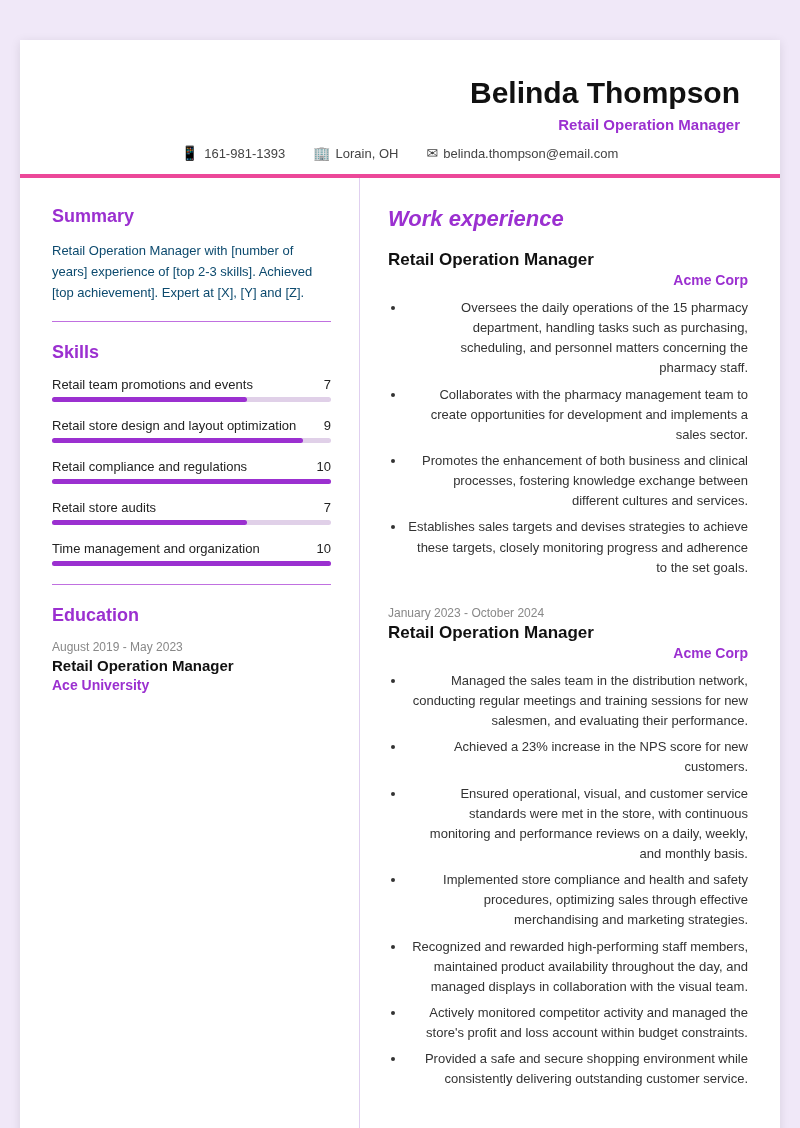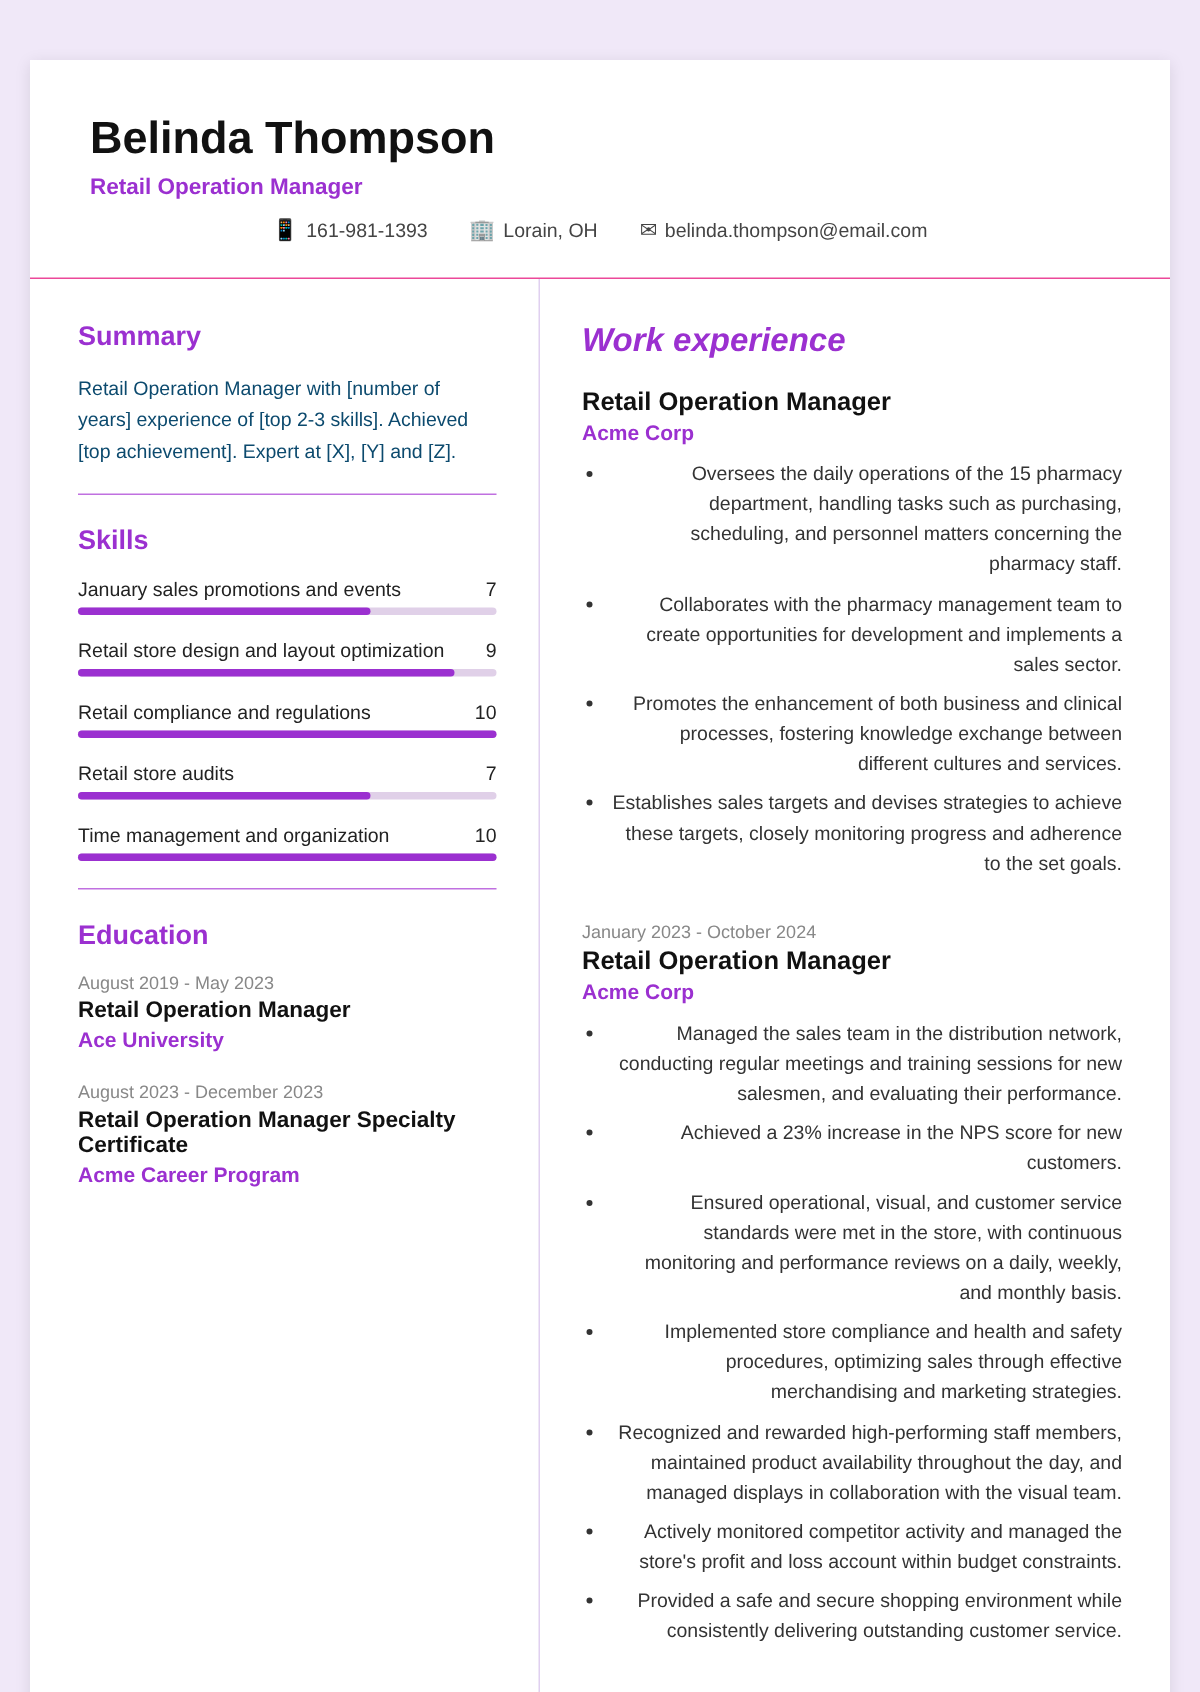--- a/index.html
+++ b/index.html
@@ -12,23 +12,23 @@
       align-items: flex-start;
       padding: 40px 0;
     }
     .resume-container {
       background: #fff;
       width: 760px;
       min-height: 1040px;
       box-shadow: 0 2px 10px rgba(0,0,0,0.1);
     }
     .header-section {
-      text-align: left;
-      padding: 36px 40px 24px;
-      border-bottom: 1px solid #ec4899;
+      text-align: right;
+      padding: 36px 40px 13px;
+      border-bottom: 4px solid #ec4899;
     }
     .header-name {
       font-size: 30px;
       font-weight: bold;
       color: #111;
       margin-bottom: 6px;
     }
     .header-title {
       font-size: 15px;
       color: #9b30d0;
@@ -140,20 +140,21 @@
       font-size: 17px;
       font-weight: bold;
       color: #111;
       margin-bottom: 2px;
     }
     .work-company {
       font-size: 14px;
       color: #9b30d0;
       font-weight: bold;
       margin-bottom: 10px;
+      text-align: right;
     }
     .work-bullets {
       list-style: disc;
       padding-left: 18px;
       text-align: right;
     }
     .work-bullets li {
       font-size: 13px;
       color: #333;
       line-height: 1.55;
@@ -196,21 +197,21 @@
     <div class="left-col">
 
       <div class="section-title">Summary</div>
       <p class="summary-text">Retail Operation Manager with [number of years] experience of [top 2-3 skills]. Achieved [top achievement]. Expert at [X], [Y] and [Z].</p>
       <hr class="section-divider">
 
       <div class="section-title">Skills</div>
       <div id="skills-list">
           <div class="skill-item">
       <div class="skill-header">
-        <span class="skill-name">January sales promotions and events</span>
+        <span class="skill-name">Retail team promotions and events</span>
         <span class="skill-score">7</span>
       </div>
       <div class="skill-bar-bg">
         <div class="skill-bar-fill" style="width:70%"></div>
       </div>
     </div>
           <div class="skill-item">
       <div class="skill-header">
         <span class="skill-name">Retail store design and layout optimization</span>
         <span class="skill-score">9</span>
@@ -248,25 +249,20 @@
     </div>
         </div>
       <hr class="section-divider">
 
       <div class="section-title">Education</div>
       <div id="education-list">
           <div class="edu-item">
       <div class="edu-date">August 2019 - May 2023</div>
       <div class="edu-degree">Retail Operation Manager</div>
       <div class="edu-school">Ace University</div>
-    </div>
-          <div class="edu-item">
-      <div class="edu-date">August 2023 - December 2023</div>
-      <div class="edu-degree">Retail Operation Manager Specialty Certificate</div>
-      <div class="edu-school">Acme Career Program</div>
     </div>
         </div>
     </div>
 
     <div class="right-col">
       <div class="right-section-title">Work experience</div>
       <div id="work-experience-list">
           <div class="work-item">
       <div class="work-title">Retail Operation Manager</div>
       <div class="work-company">Acme Corp</div>

